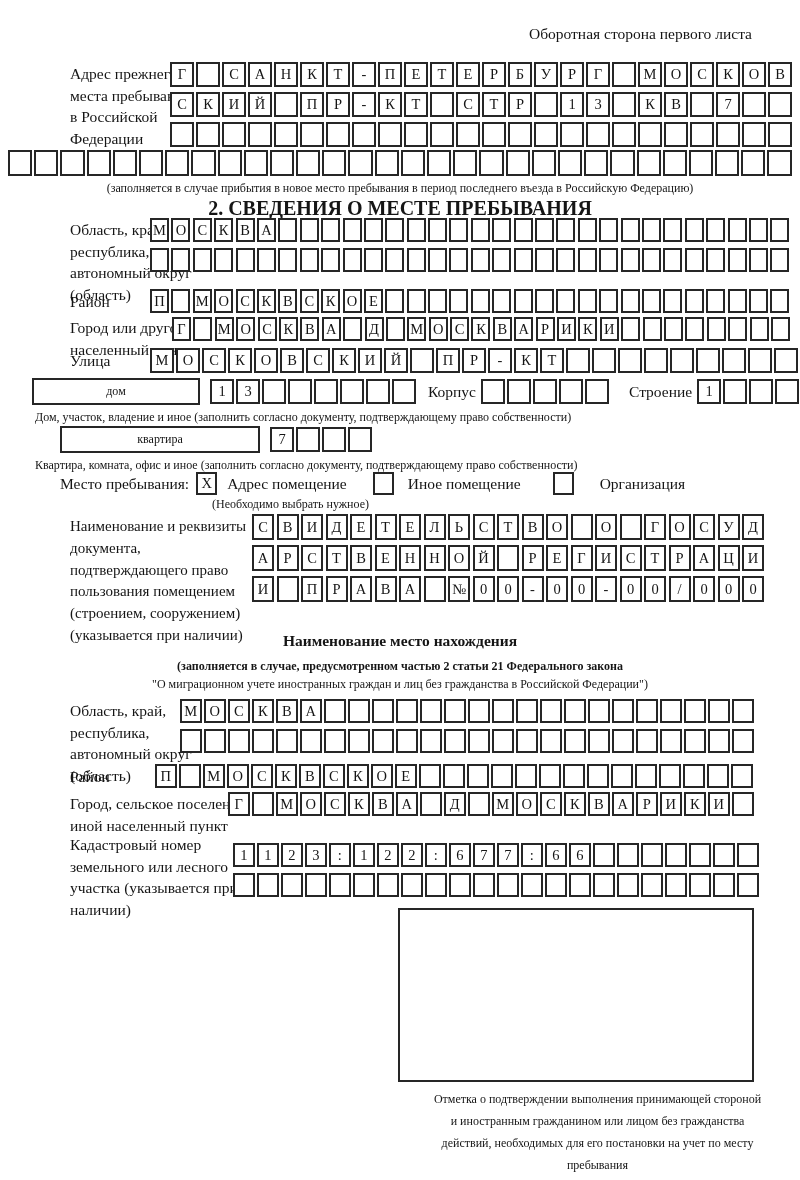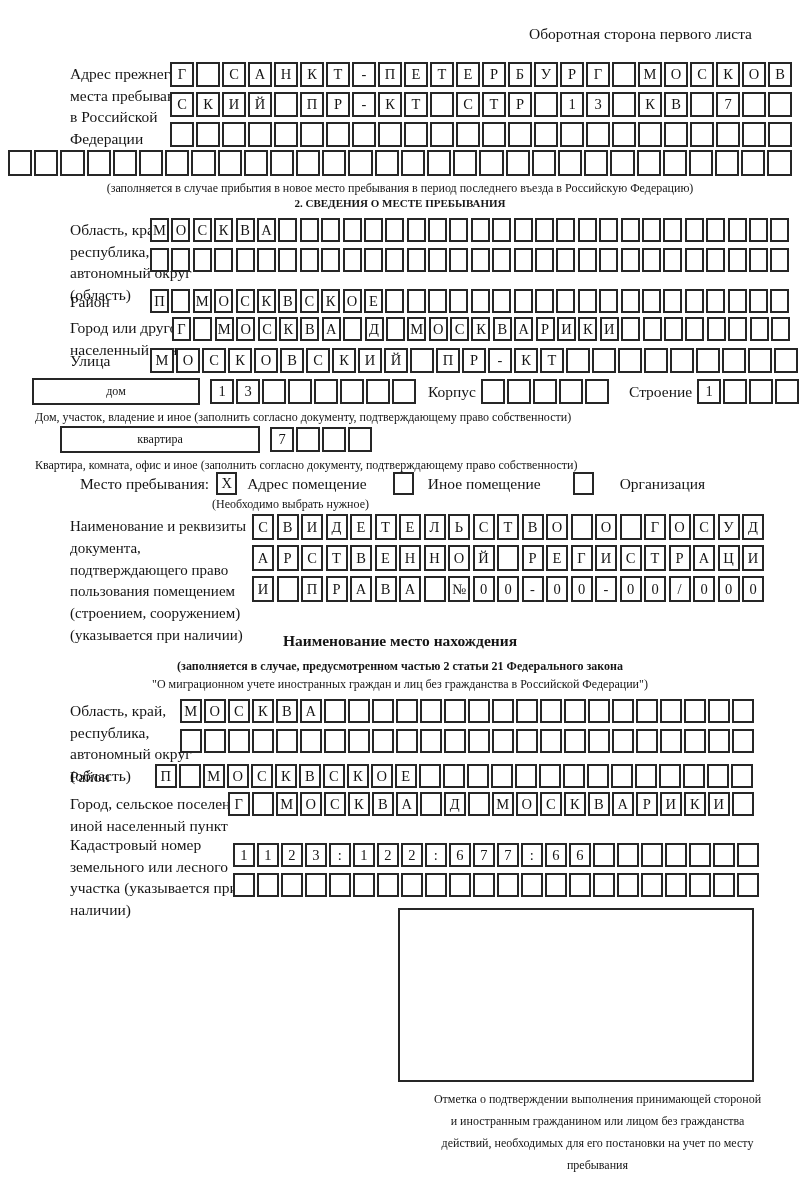--- a/index.html
+++ b/index.html
@@ -4,21 +4,21 @@
 <style>
   html,body{margin:0;padding:0;background:#ffffff;}
   .page{
     position:relative;width:800px;height:1180px;background:#fff;
     font-family:"Liberation Serif","DejaVu Serif",serif;color:#151515;
     overflow:hidden;
   }
   .abs{position:absolute;}
   .lbl{font-size:15.5px;line-height:21.5px;}
   .note{font-size:12px;line-height:17px;}
-  .hdr{font-weight:bold;font-size:11px;text-align:center;width:100%;}
+  .hdr{font-weight:bold;font-size:20px;text-align:center;width:100%;}
   .center{text-align:center;width:100%;}
   .boxrow{display:flex;gap:2px;}
   .cell{
     box-sizing:border-box;border:2px solid #262626;background:#fff;
     display:inline-flex;align-items:center;justify-content:center;
     font-size:14.5px;flex:0 0 auto;
   }
   .row-lg .cell{width:24px;height:25px;}          
   .row-lg4 .cell{width:24.2px;height:26px;}
   .row-md .cell{width:19px;height:24px;margin-right:0.4px;}  
@@ -356,21 +356,21 @@
     <div class="widebox" style="width:200px;">квартира</div>
     <div class="boxrow row-lg" style="margin-left:10px;">
         <span class="cell">7</span>
         <span class="cell"></span>
         <span class="cell"></span>
         <span class="cell"></span>
       </div>
   </div>
   <div class="abs note" style="top:457px;left:35px;">Квартира, комната, офис и иное (заполнить согласно документу, подтверждающему право собственности)</div>
 
-  <div class="abs inline-flex" style="top:472px;left:80px;">
+  <div class="abs inline-flex" style="top:472px;left:60px;">
     <div class="lbl">Место пребывания:</div>
     <span class="cb" style="margin-left:7px;">X</span>
     <div class="lbl" style="margin-left:10px;">Адрес помещение</div>
     <span class="cb" style="margin-left:26px;"></span>
     <div class="lbl" style="margin-left:14px;">Иное помещение</div>
     <span class="cb" style="margin-left:32px;"></span>
     <div class="lbl" style="margin-left:26px;">Организация</div>
   </div>
   <div class="abs note" style="top:496px;left:212px;">(Необходимо выбрать нужное)</div>
 

